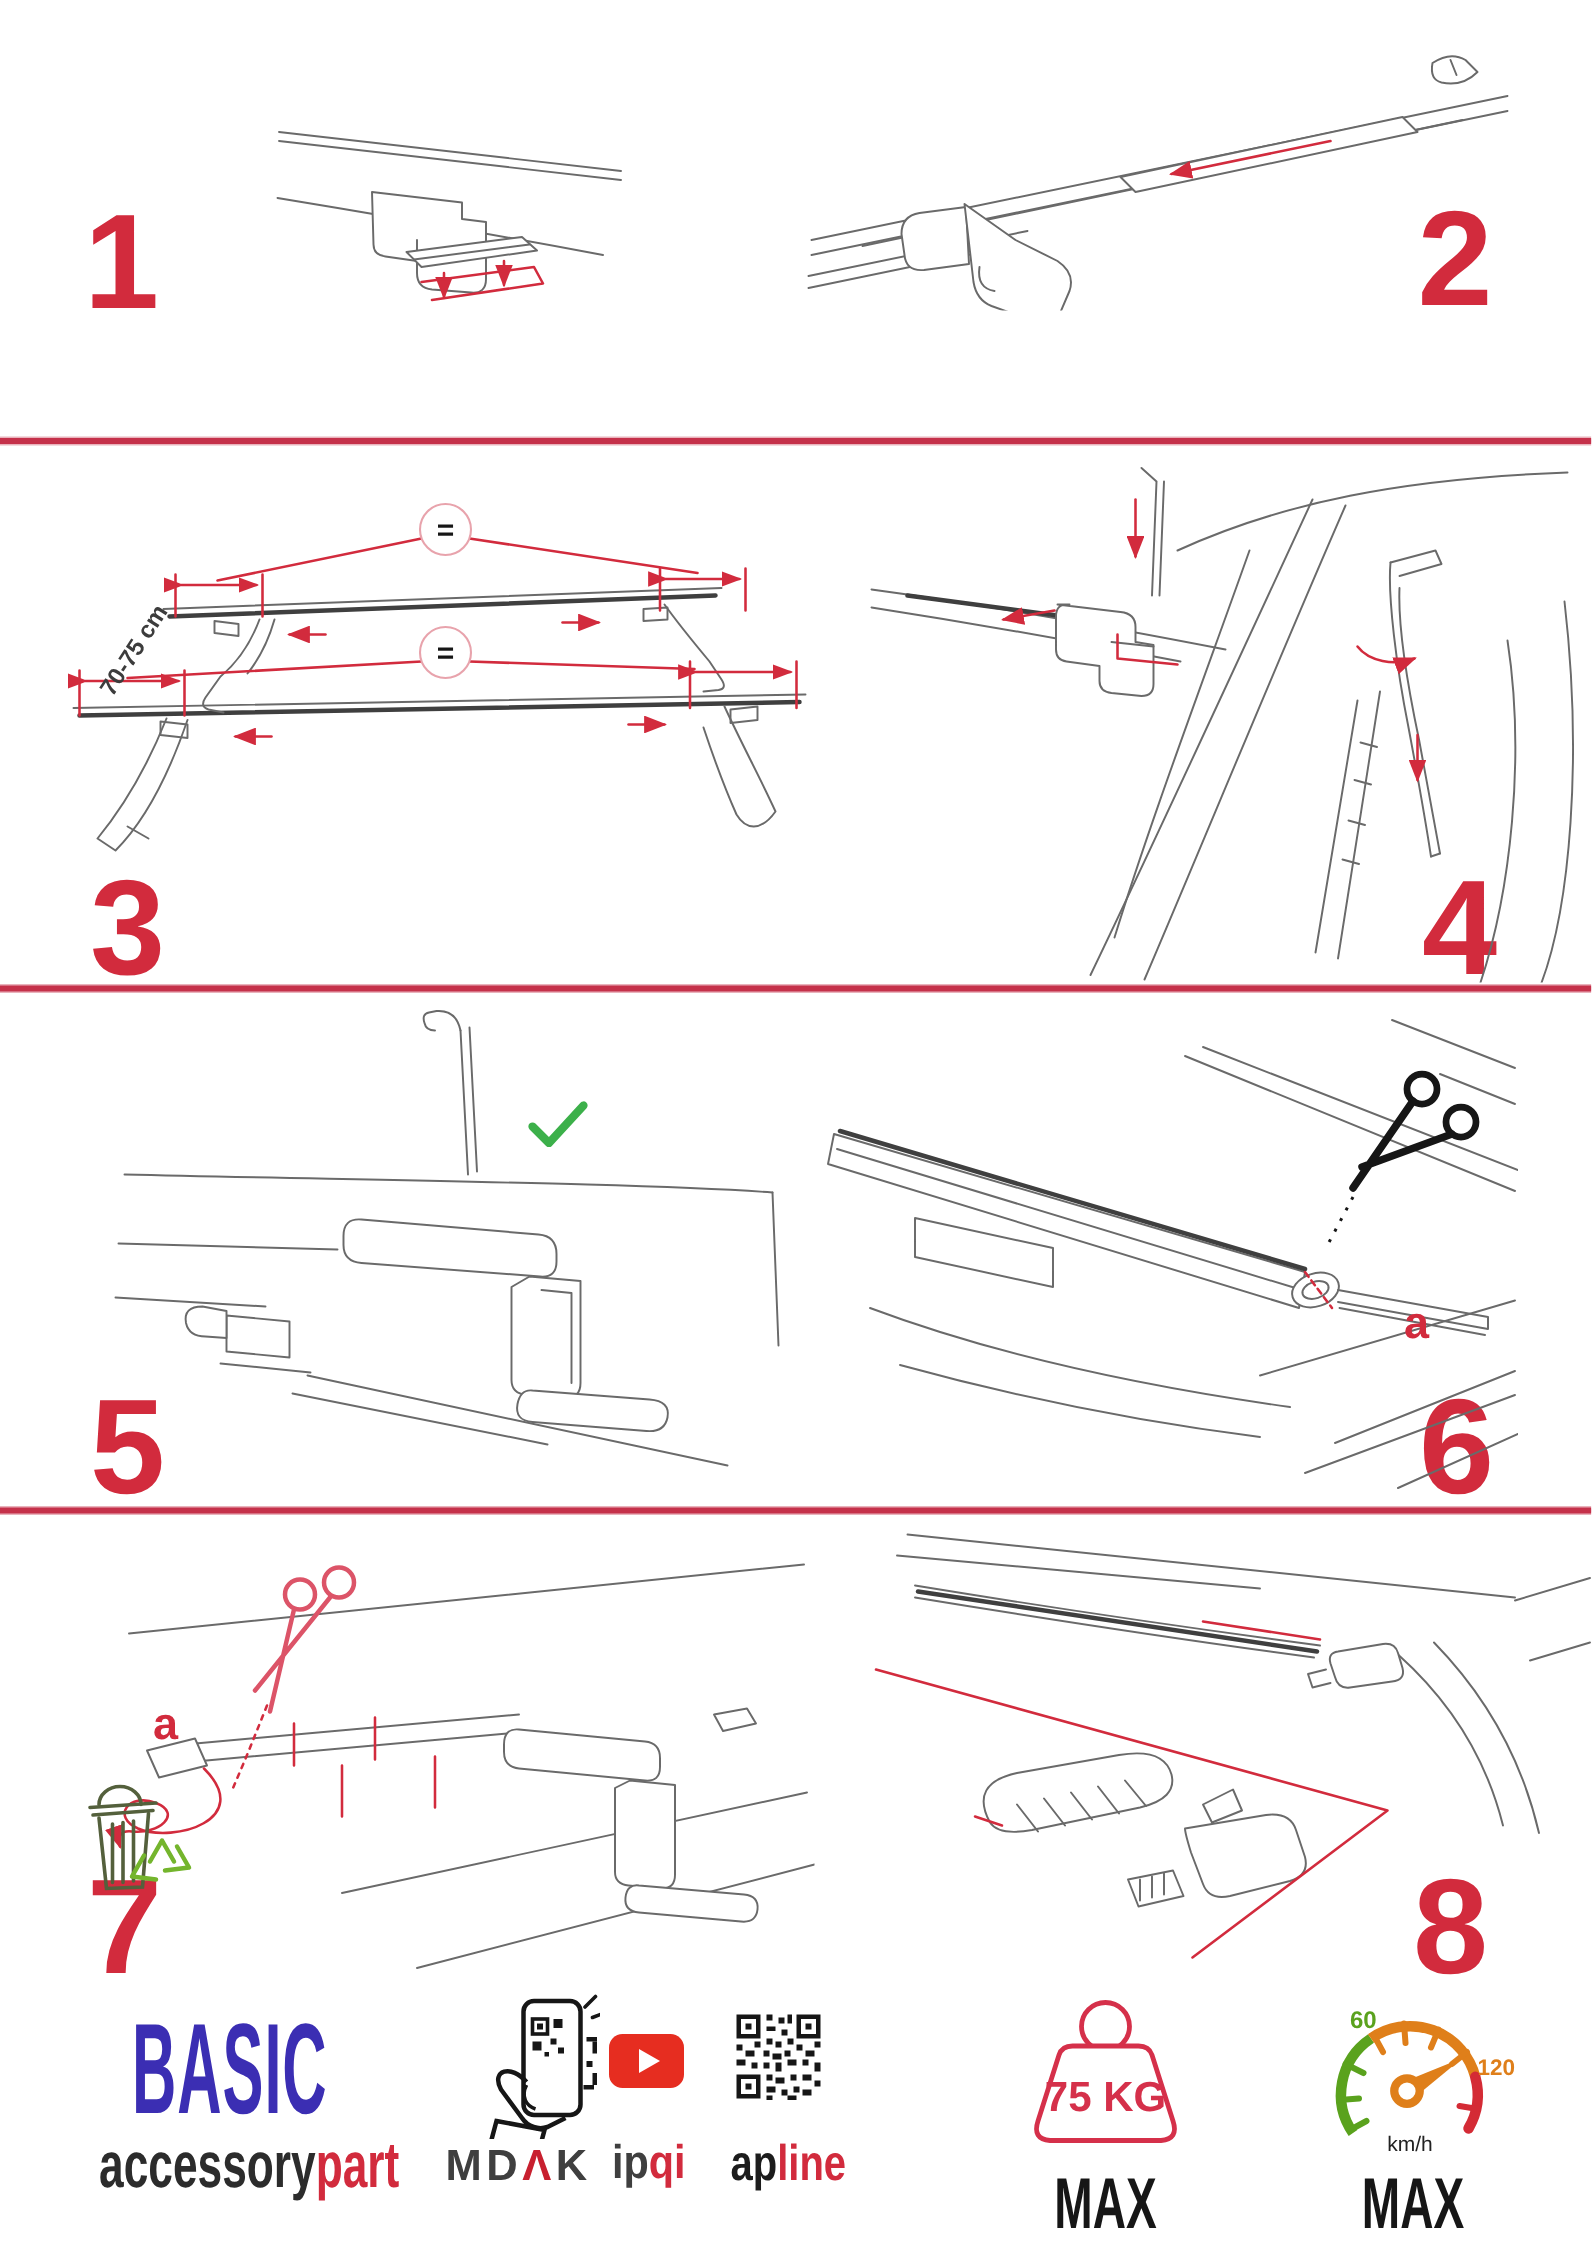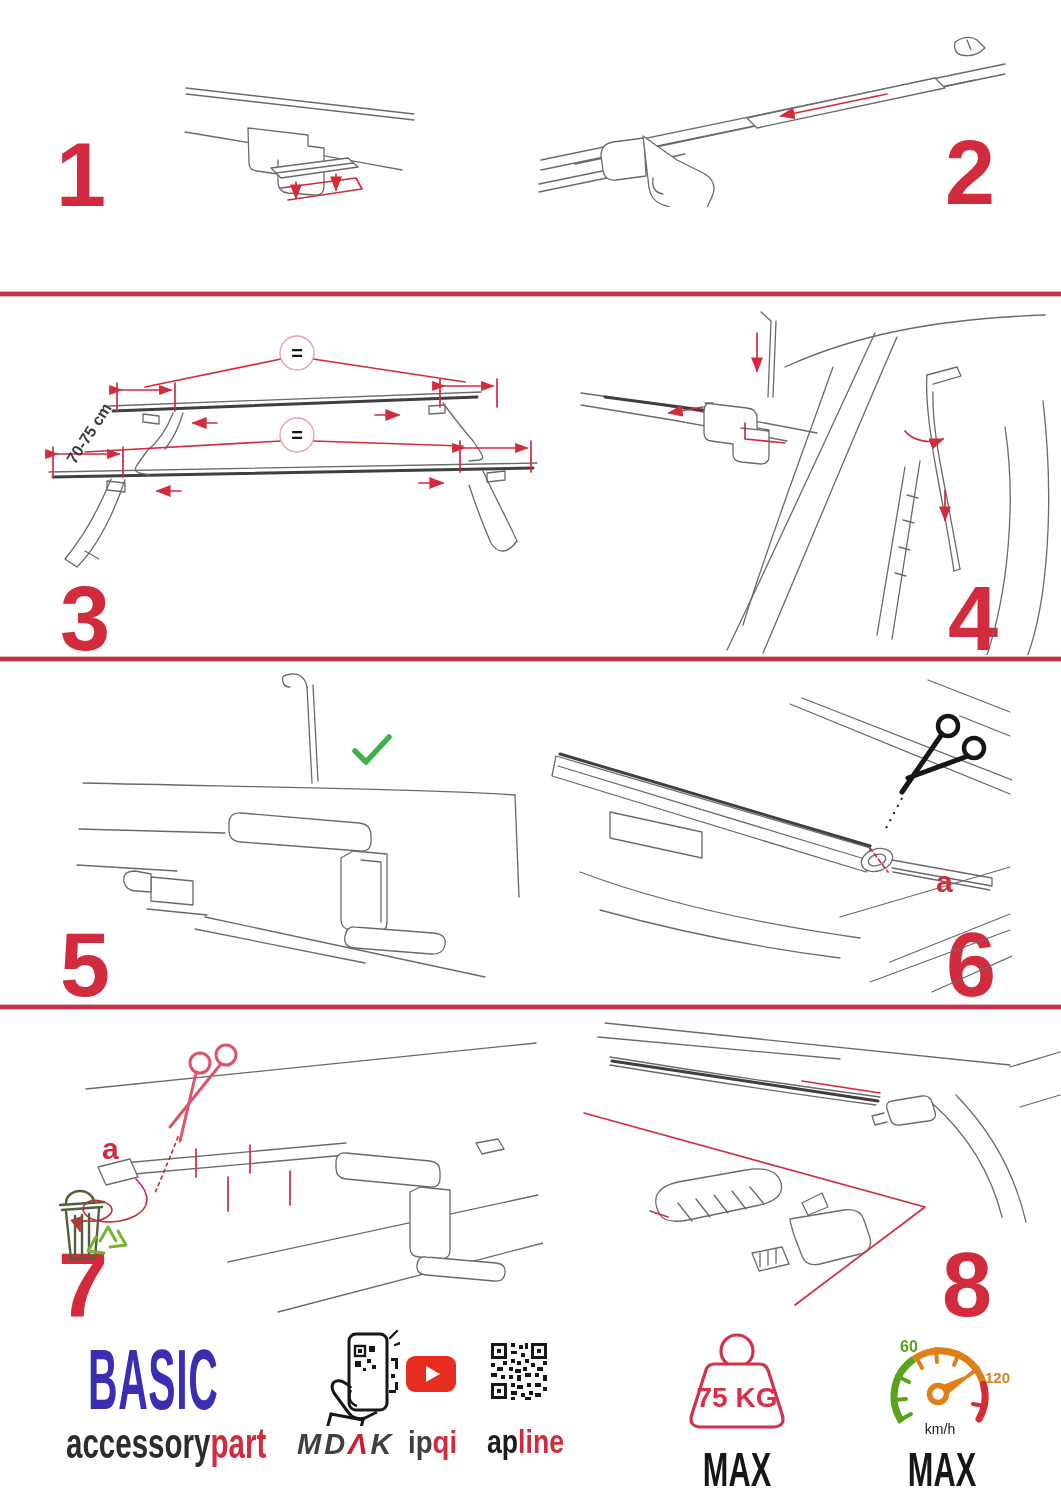--- a/index.html
+++ b/index.html
@@ -16,21 +16,21 @@
   .rd{stroke:#d22b3d;stroke-width:1.7;fill:none;stroke-linecap:round;stroke-linejoin:round;}
   .rdt{fill:#d22b3d;font-weight:700;font-size:30px;}
   .blk{stroke:#161616;fill:none;}
   
   .basic{position:absolute;left:88px;top:1336px;font-weight:700;font-size:66px;line-height:1;
          color:#3b2eb3;transform:scale(.62,1.3);transform-origin:left top;letter-spacing:1px;}
   .brand{position:absolute;left:66px;top:1422px;font-weight:700;font-size:41px;line-height:1;
          transform:scale(.72,1.05);transform-origin:left top;color:#2c2c2c;letter-spacing:0;}
   .brand .red{color:#d22b3d;}
   .mdak{position:absolute;left:297px;top:1430px;font-weight:700;font-size:29px;line-height:1;
-        color:#3f3f3f;letter-spacing:3px;font-style:italic;}
+        color:#3f3f3f;letter-spacing:3px;}
   .mdak .red{color:#c8202f;}
   .ipqi{position:absolute;left:408px;top:1427px;font-weight:700;font-size:30px;line-height:1;
         color:#3f3f3f;transform:scale(.92,1.05);transform-origin:left top;}
   .ipqi .red{color:#d22b3d;}
   .apline{position:absolute;left:487px;top:1425px;font-weight:700;font-size:31px;line-height:1;
         color:#1c1c1c;transform:scale(.86,1.08);transform-origin:left top;}
   .apline .red{color:#d22b3d;}
   .max-label{position:absolute;font-weight:700;font-size:48px;line-height:1;color:#161616;
              text-align:center;transform:scaleX(.64);transform-origin:center top;}
 </style>

